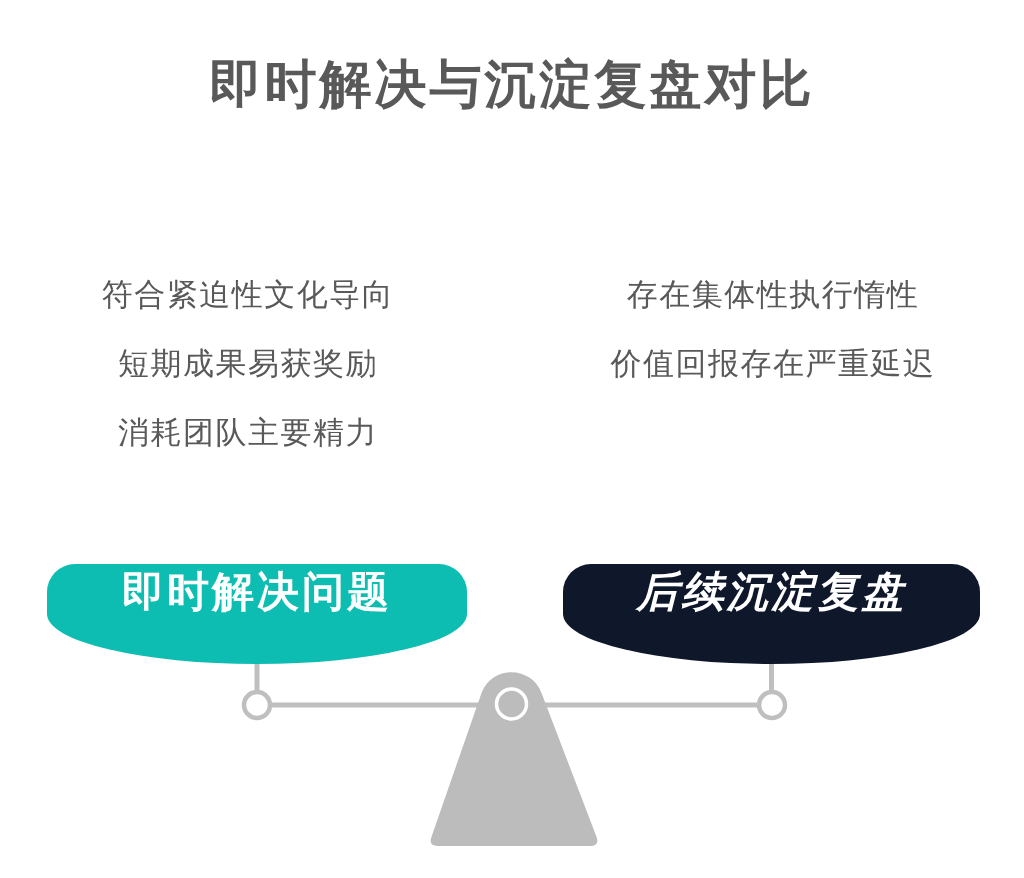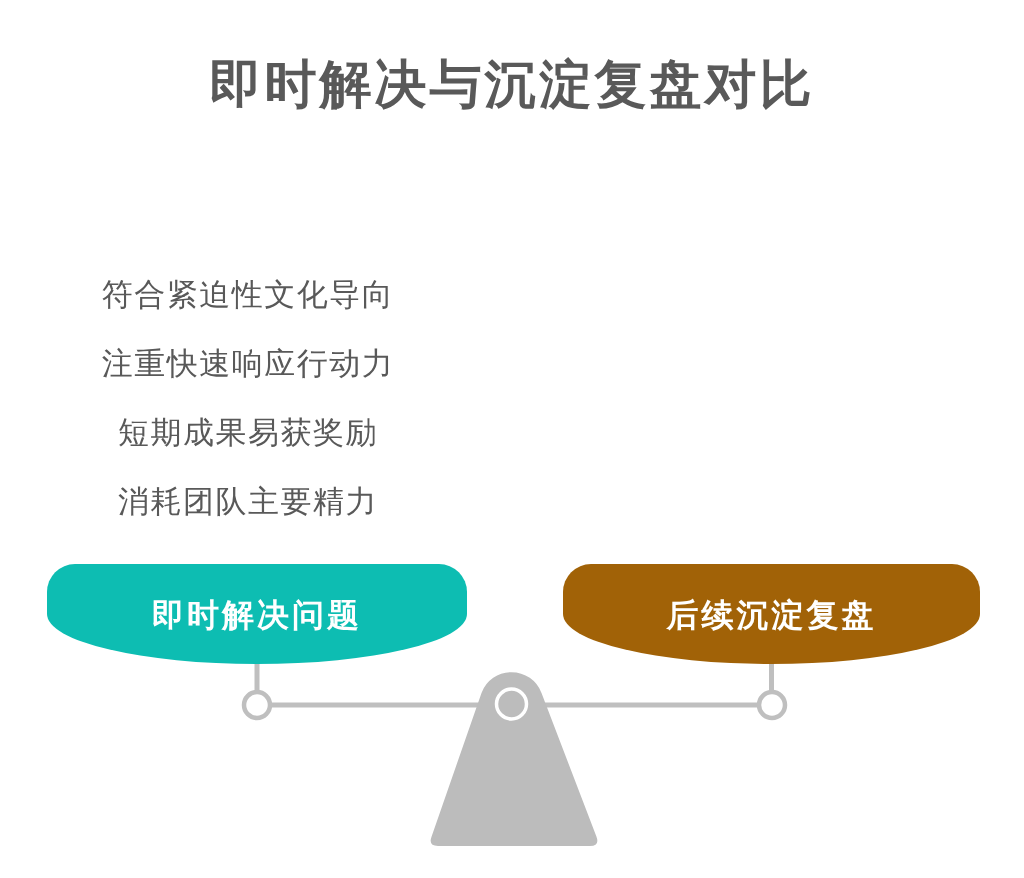--- a/index.html
+++ b/index.html
@@ -41,24 +41,24 @@
     font-weight: 500;
     letter-spacing: 1.5px;
     white-space: nowrap;
   }
   .pill {
     position: absolute;
     top: 548px;
     height: 100px;
     box-sizing: border-box;
     display: flex;
-    align-items: flex-end;
+    align-items: flex-start;
     justify-content: center;
     padding-bottom: 26px;
-    font-size: 32px;
+    font-size: 42px;
     font-weight: 700;
     letter-spacing: 3px;
     white-space: nowrap;
     border-radius: 28px 28px 50% 50% / 28px 28px 50px 50px;
   }
   .pill-left  { left: 47px;  width: 420px; }
   .pill-right { left: 563px; width: 417px; }
   .scale-svg {
     position: absolute;
     left: 0; top: 0;
@@ -69,39 +69,40 @@
 </style>
 </head>
 <body>
 
 <div class="canvas">
 
   <h1 class="page-title" style="color: rgb(89, 89, 89);">即时解决与沉淀复盘对比</h1>
 
   <div class="col col-left" style="color: rgb(89, 89, 89);">
     <div class="item">符合紧迫性文化导向</div>
-    <div class="item">注重快速响应行动力</div>
     <div class="item">短期成果易获奖励</div>
     <div class="item">消耗团队主要精力</div>
   </div>
 
   <div class="col col-right" style="color: rgb(89, 89, 89);">
+    <div class="item">存在集体性执行惰性</div>
+    <div class="item">价值回报存在严重延迟</div>
   </div>
 
   <svg class="scale-svg" viewBox="0 0 1024 878" xmlns="http://www.w3.org/2000/svg">
     <line x1="257" y1="641" x2="257" y2="678" stroke-width="5" stroke="#BFBFBF"></line>
     <line x1="771.5" y1="641" x2="771.5" y2="678" stroke-width="5" stroke="#BFBFBF"></line>
     <line x1="270" y1="689" x2="759" y2="689" stroke-width="5" stroke="#BFBFBF"></line>
     <circle cx="257" cy="689" r="13" fill="#FFFFFF" stroke-width="4.5" stroke="#BFBFBF"></circle>
     <circle cx="772" cy="689" r="13" fill="#FFFFFF" stroke-width="4.5" stroke="#BFBFBF"></circle>
     <path d="M 481.5,677 A 32 32 0 0 1 541.5,677 L 596.4,820.6 Q 600,830 590,830 L 438,830 Q 428,830 431.6,820.4 Z" fill="#BCBCBC"></path>
     <circle cx="511.5" cy="688" r="15" fill="none" stroke-width="3.5" stroke="#FFFFFF"></circle>
   </svg>
 
   <div class="pill pill-left" style="background-color: rgb(13, 189, 178); color: rgb(255, 255, 255);">
     <span>即时解决问题</span>
   </div>
 
-  <div class="pill pill-right" style="background-color: #a16207; color: rgb(255, 255, 255);">
+  <div class="pill pill-right" style="background-color: #0f172a; color: rgb(255, 255, 255); font-style: italic;">
     <span>后续沉淀复盘</span>
   </div>
 
 </div>
 
 </body></html>

